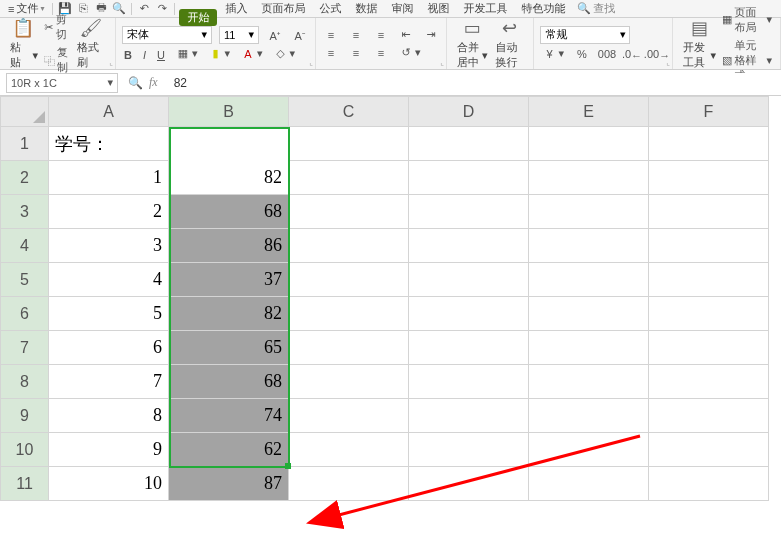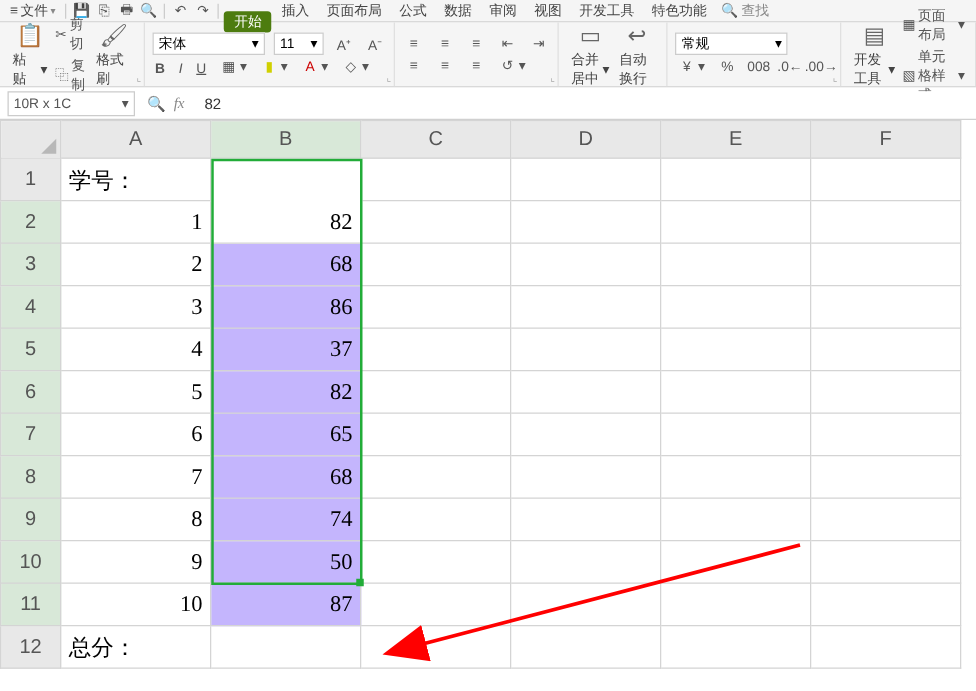--- a/index.html
+++ b/index.html
@@ -24,38 +24,38 @@
   .tb-big .tb-label { font-size: 11px; color: #444; display: flex; align-items: center; gap: 1px; }
   .tb-btn { display: flex; align-items: center; gap: 2px; color: #555; padding: 1px 2px; font-size: 11px; }
   .tb-btn .ti { display: inline-flex; width: 14px; height: 14px; align-items: center; justify-content: center; }
   .font-select { border: 1px solid #ccc; background: #fff; font-size: 11px; height: 18px; width: 90px; padding: 0 4px; display: flex; align-items: center; justify-content: space-between; }
   .size-select { border: 1px solid #ccc; background: #fff; font-size: 11px; height: 18px; width: 40px; padding: 0 4px; display: flex; align-items: center; justify-content: space-between; }
   .numfmt-select { border: 1px solid #ccc; background: #fff; font-size: 11px; height: 18px; width: 90px; padding: 0 4px; display: flex; align-items: center; justify-content: space-between; }
   .corner-ar { position: absolute; right: 2px; bottom: 2px; font-size: 8px; color: #aaa; }
   
   
   .formula-bar { display: flex; align-items: center; height: 26px; border-bottom: 1px solid #d0d0d0; background: #fff; }
-  .name-box { width: 102px; border: 1px solid #ccc; height: 20px; margin: 0 4px 0 6px; font-size: 11px; display: flex; align-items: center; justify-content: space-between; padding: 0 4px; color: #555; }
+  .name-box { width: 112px; border: 1px solid #ccc; height: 20px; margin: 0 4px 0 6px; font-size: 11px; display: flex; align-items: center; justify-content: space-between; padding: 0 4px; color: #555; }
   .fb-icons { display: flex; align-items: center; gap: 6px; padding: 0 6px; color: #888; }
   .fb-fx { font-style: italic; font-family: Liberation Serif, serif; margin-right: 4px; }
   .fb-input { flex: 1; font-size: 12px; color: #333; padding: 0 6px; border: none; outline: none; height: 20px; }
   
   
   .grid { position: relative; }
   table.sheet { border-collapse: collapse; table-layout: fixed; }
   table.sheet th, table.sheet td { border: 1px solid #d4d4d4; font-weight: normal; }
   th.corner { background: #e8e8e8; width: 48px; height: 30px; position: relative; }
   th.corner::after { content: ""; position: absolute; right: 3px; bottom: 3px; width: 0; height: 0; border-left: 12px solid transparent; border-bottom: 12px solid #b8b8b8; }
   th.colh { background: #e8e8e8; height: 30px; color: #555; font-size: 16px; text-align: center; }
   th.colh.sel { background: #d8e8d8; }
   th.rowh { background: #e8e8e8; width: 48px; color: #555; font-size: 16px; text-align: center; height: 34px; }
   th.rowh.sel { background: #d8e8d8; }
   td.cell { height: 34px; padding: 0 6px; font-size: 18px; font-family: SimSun, serif; color: #000; }
   td.cell.right { text-align: right; }
-  td.cell.selBg { background: #c4b5fd; }
+  td.cell.selBg { background: #a3a3a3; }
   .colA { width: 120px; }
   .colB { width: 120px; }
   .colC, .colD, .colE, .colF { width: 120px; }
   
   
   .sel-rect { position: absolute; border: 2px solid #22ac38; pointer-events: none; left: 169px; top: 31px; width: 121px; height: 341px; }
   .sel-rect .handle { position: absolute; right: -3px; bottom: -3px; width: 6px; height: 6px; background: #22ac38; }
   
   .active-cell { position: absolute; left: 169px; top: 31px; width: 121px; height: 35px; background: #fff; pointer-events: none; }
   
@@ -381,39 +381,30 @@
           <td class="cell right">8</td>
           <td class="cell right selBg">74</td>
           <td class="cell"></td>
           <td class="cell"></td>
           <td class="cell"></td>
           <td class="cell"></td>
         </tr>
     <tr>
           <th class="rowh sel">10</th>
           <td class="cell right">9</td>
-          <td class="cell right selBg">50</td>
+          <td class="cell right selBg">62</td>
           <td class="cell"></td>
           <td class="cell"></td>
           <td class="cell"></td>
           <td class="cell"></td>
         </tr>
     <tr>
           <th class="rowh sel">11</th>
           <td class="cell right">10</td>
           <td class="cell right selBg">87</td>
-          <td class="cell"></td>
-          <td class="cell"></td>
-          <td class="cell"></td>
-          <td class="cell"></td>
-        </tr>
-    <tr>
-          <th class="rowh">12</th>
-          <td class="cell">总分：</td>
-          <td class="cell"></td>
           <td class="cell"></td>
           <td class="cell"></td>
           <td class="cell"></td>
           <td class="cell"></td>
         </tr>
   </tbody>
     </table>
   <div class="active-cell"></div>
   <div class="sel-rect">
       <div class="handle"></div>

